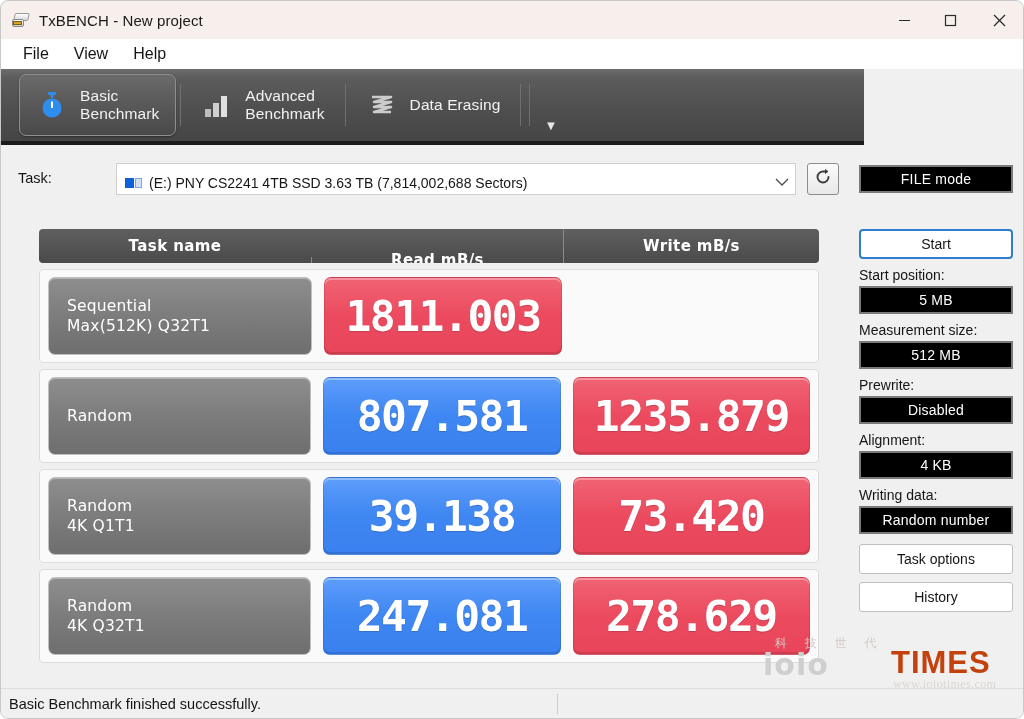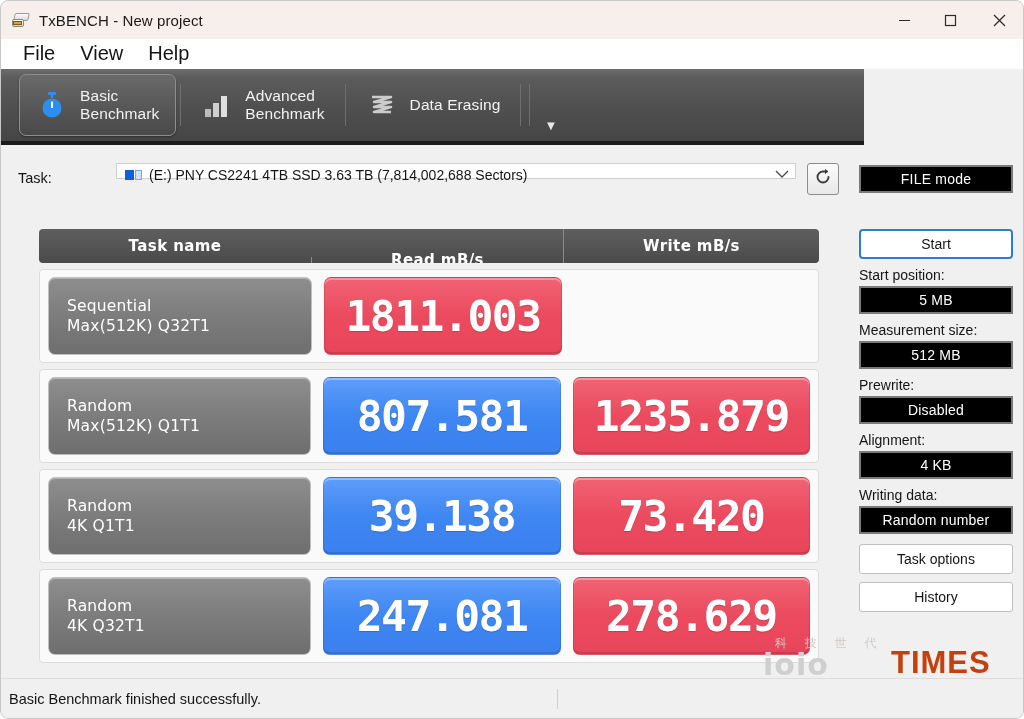--- a/index.html
+++ b/index.html
@@ -63,21 +63,21 @@
 
   
   .menubar {
     position: absolute; top: 38px; left: 0;
     width: 1024px; height: 30px;
     background: #ffffff;
     display: flex; align-items: center;
     padding-left: 10px;
   }
   .menu-item {
-    font-size: 20px; color: #151515;
+    font-size: 16px; color: #151515;
     padding: 3px 12px 4px 12px; margin-right: 1px; border-radius: 3px;
   }
 
   
   .tabstrip {
     position: absolute; top: 68px; left: 0;
     width: 863px; height: 76px;
     background: linear-gradient(#6d6d6d 0%, #5c5c5c 12%, #4f4f4f 55%, #454545 100%);
     display: flex; align-items: center;
     border-bottom: 4px solid #1b1b1b;
@@ -109,21 +109,21 @@
   
   .driverow {
     position: absolute; top: 162px; left: 0; width: 1024px; height: 34px;
   }
   .drive-label {
     position: absolute; left: 17px; top: 7px;
     font-size: 14.5px; color: #141414;
   }
   .drive-combo {
     position: absolute; left: 115px; top: 0px;
-    width: 680px; height: 16px;
+    width: 680px; height: 32px;
     background: #ffffff; border: 1px solid #cfcfcf;
     display: flex; align-items: center; padding: 8px 6px 0 8px;
   }
   .drive-ico { width: 17px; height: 15px; position: relative; flex: none; margin-right: 7px;}
   .drive-ico .sq1 { position:absolute; left:0; top:2px; width:9px; height:10px; background:#0f5fd8; }
   .drive-ico .sq2 { position:absolute; left:10px; top:2px; width:7px; height:10px; background:#cfe0f7; border:1px solid #7fa6dd; }
   .drive-text {
     font-size: 14px; color: #161616; white-space: nowrap; overflow: hidden;
     flex: 1;
   }
@@ -224,21 +224,21 @@
     font-size: 31px; font-weight: bold; color: #c2410c; letter-spacing: 1px;
   }
   .wm-url {
     position: absolute; left: 130px; top: 44px;
     font-size: 12px; color: #dcd6d2; letter-spacing: .4px;
     font-family: "Liberation Serif", serif;
   }
 
   
   .statusbar {
-    position: absolute; left: 0; bottom: 0; width: 1024px; height: 40px;
+    position: absolute; left: 0; bottom: 0; width: 1024px; height: 30px;
     background: #f0f0f0; border-top: 1px solid #dcdcdc;
     display: flex; align-items: center;
   }
   .status-text {
     font-size: 14.5px; color: #141414; padding-left: 8px;
     width: 556px; white-space: nowrap;
   }
   .status-sep { width: 1px; height: 20px; background: #cdcdcd; }
 </style>
 </head>
@@ -364,21 +364,20 @@
         <div class="t2">Max(512K) Q32T1</div>
       </div>
       <div class="valbox write">
         <span class="num">1811.003</span>
       </div>
     </div>
 
     <div class="res-row">
       <div class="taskbox">
         <div class="t1">Random</div>
-        <div class="t2">Max(512K) Q1T1</div>
       </div>
       <div class="valbox read">
         <span class="num">807.581</span>
       </div>
       <div class="valbox write">
         <span class="num">1235.879</span>
       </div>
     </div>
 
     <div class="res-row">

